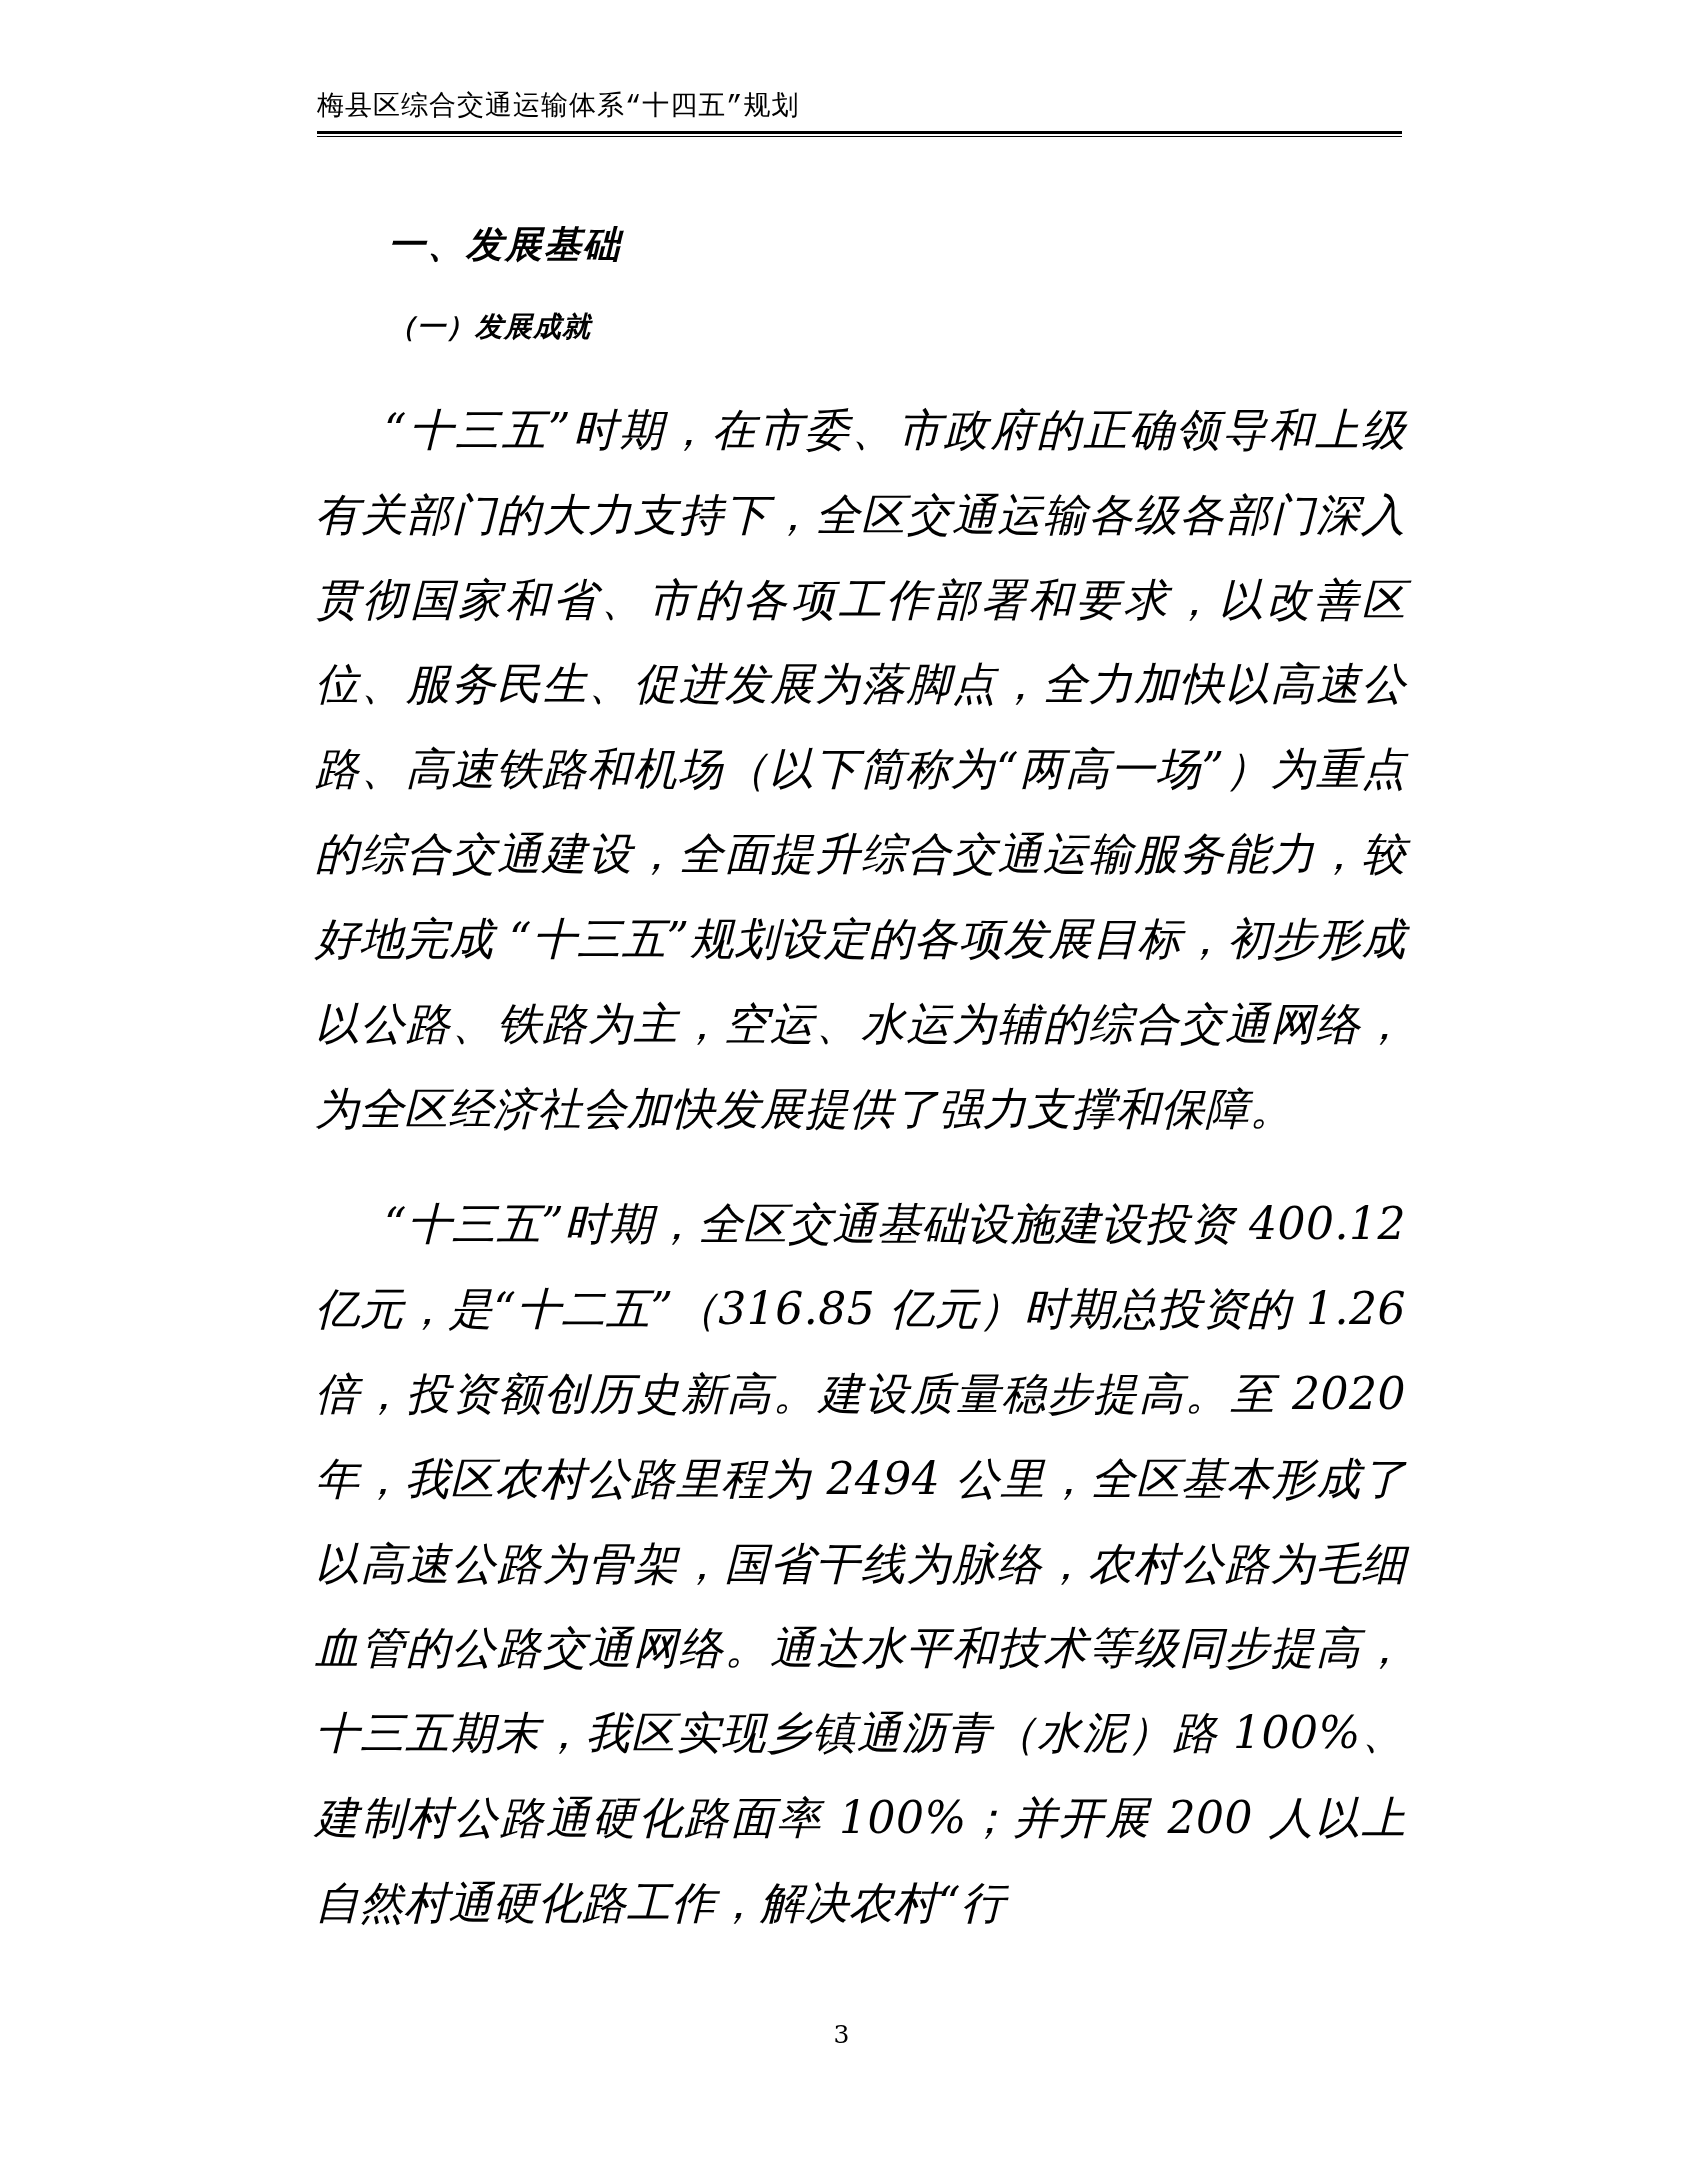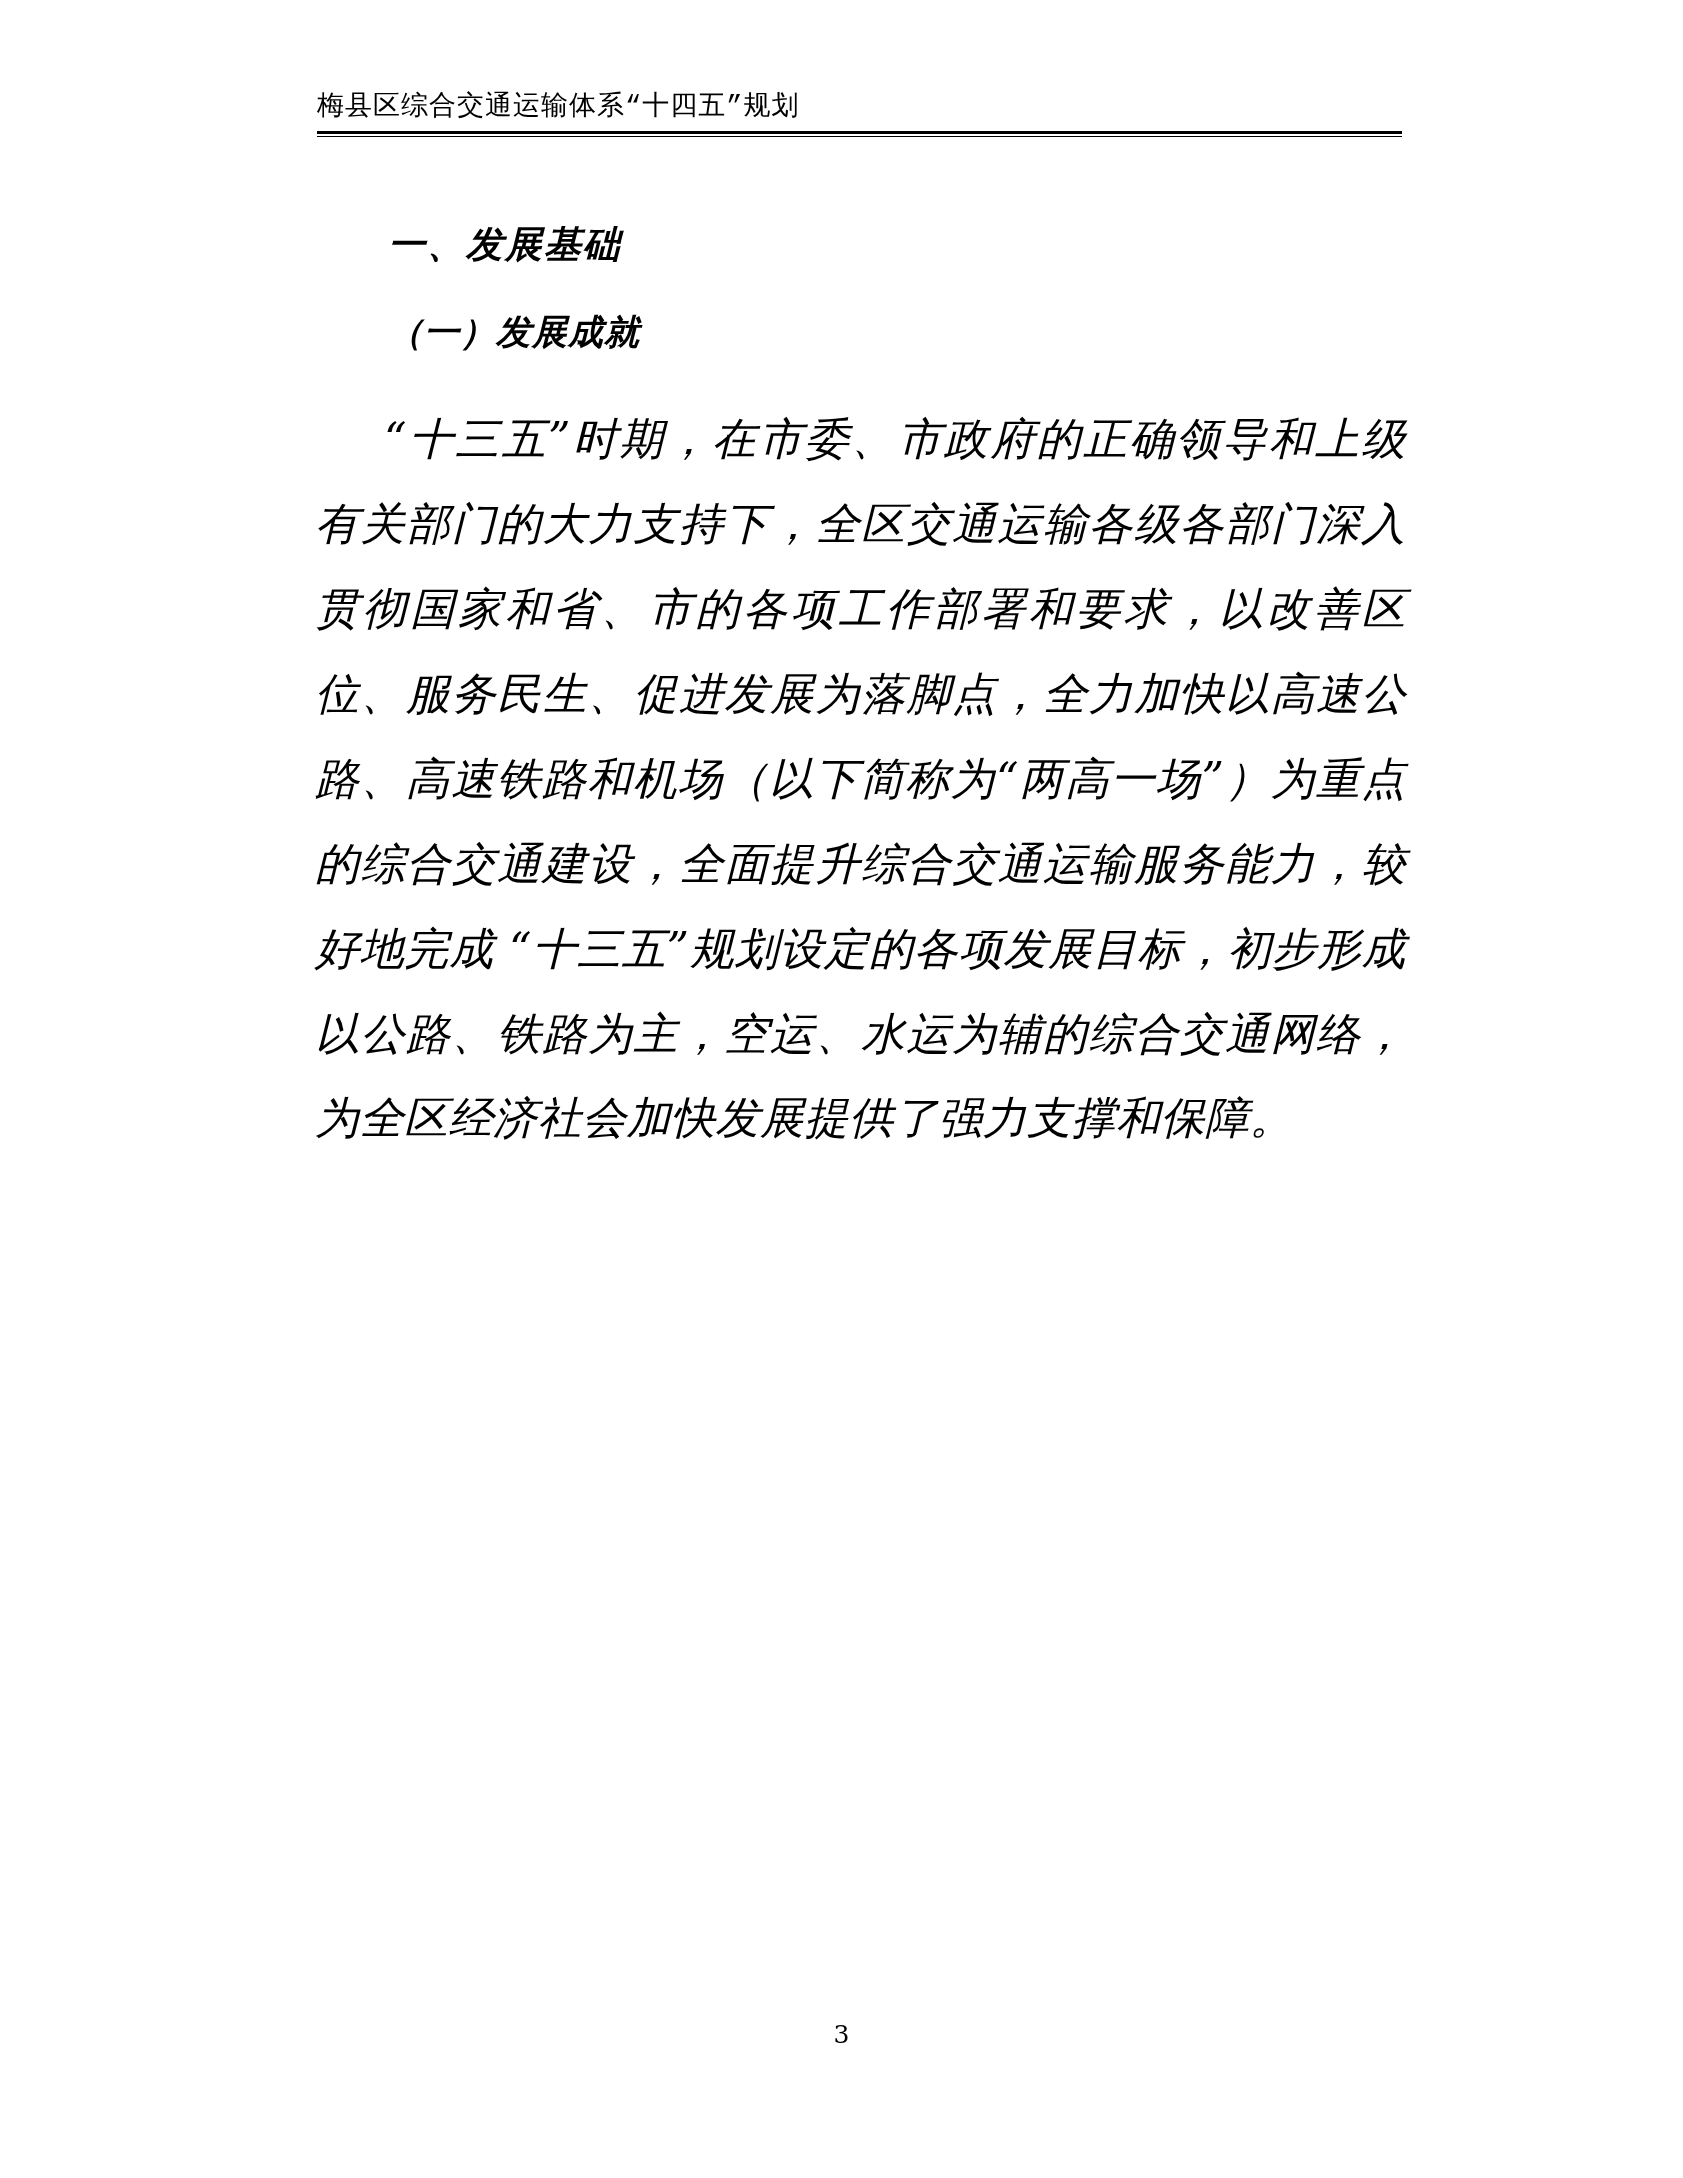--- a/index.html
+++ b/index.html
@@ -52,21 +52,21 @@
   }
   .h1 {
     font-size: 37px;
     font-weight: bold;
     letter-spacing: 2px;
     margin: 0 0 38px 0;
     text-indent: 73px;
     line-height: 1.35;
   }
   .h2 {
-    font-size: 35px;
+    font-size: 28px;
     font-weight: bold;
     letter-spacing: 1px;
     margin: 0 0 42px 0;
     text-indent: 73px;
     line-height: 1.35;
   }
   .h3 {
     font-size: 34px;
     font-weight: bold;
     letter-spacing: 0.5px;
@@ -101,18 +101,19 @@
   <div class="header">
     <div class="header-text">梅县区综合交通运输体系“十四五”规划</div>
     <div class="header-rule-thick"></div>
     <div class="header-rule-thin"></div>
   </div>
 
   <div class="content">
     <div class="h1">一、发展基础</div>
     <div class="h2">（一）发展成就</div>
     <p class="body-text">“十三五”时期，在市委、市政府的正确领导和上级有关部门的大力支持下，全区交通运输各级各部门深入贯彻国家和省、市的各项工作部署和要求，以改善区位、服务民生、促进发展为落脚点，全力加快以高速公路、高速铁路和机场（以下简称为“两高一场”）为重点的综合交通建设，全面提升综合交通运输服务能力，较好地完成 “十三五”规划设定的各项发展目标，初步形成以公路、铁路为主，空运、水运为辅的综合交通网络，为全区经济社会加快发展提供了强力支撑和保障。</p>
+    <p class="body-text">“十三五”时期，全区交通基础设施建设投资 400.12 亿元，是“十二五”（316.85 亿元）时期总投资的 1.26 倍，投资额创历史新高。建设质量稳步提高。至 2020 年，我区农村公路里程为 2494 公里，全区基本形成了以高速公路为骨架，国省干线为脉络，农村公路为毛细血管的公路交通网络。通达水平和技术等级同步提高，十三五期末，我区实现乡镇通沥青（水泥）路 100%、建制村公路通硬化路面率 100%；并开展 200 人以上自然村通硬化路工作，解决农村“行</p>
   </div>
 
   <div class="page-number">3</div>
 
 </div>
 
 
 </body></html>

